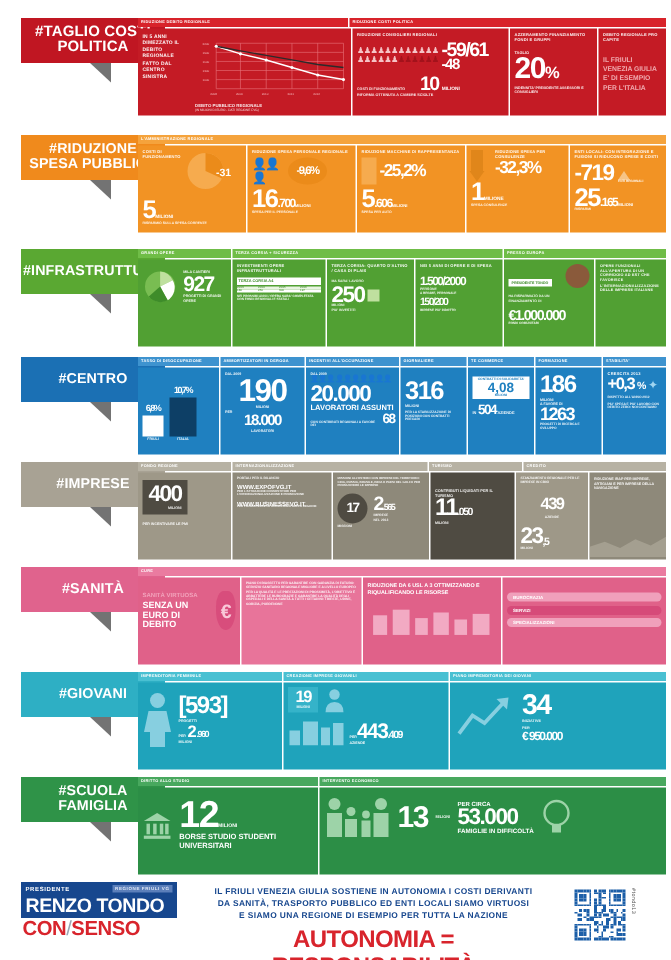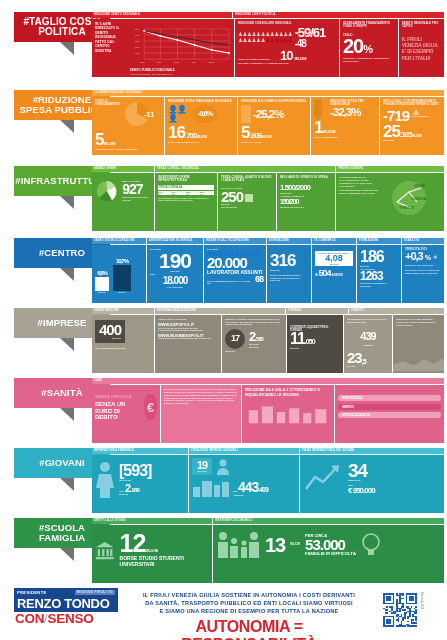--- a/index.html
+++ b/index.html
@@ -281,21 +281,21 @@
           <div class="pbig" style="font-size:11.5px;margin-left:16px">-32,3%</div>
           <div style="display:flex;align-items:baseline;margin-top:3px">
             <div class="pbig" style="font-size:17px">1</div>
             <div class="punit">MILIONE</div>
           </div>
           <div class="psmall" style="font-size:2.3px">SPESA CONSULENZE</div>
         </div>
 
         <div class="panel" style="flex:1">
           <div class="plabel">ENTI LOCALI: CON INTEGRAZIONE E FUSIONI SI RIDUCONO SPESE E COSTI</div>
-          <div style="display:flex;align-items:flex-start;gap:3px;margin-top:2px">
+          <div style="display:flex;align-items:flex-end;gap:3px;margin-top:2px">
             <div class="pbig" style="font-size:15px">-719</div>
             <div>
               <div style="width:0;height:0;border-left:4px solid transparent;border-right:4px solid transparent;border-bottom:6px solid #f6c486"></div>
               <div class="psmall" style="font-size:2.1px">ENTI REGIONALI</div>
             </div>
           </div>
           <div style="display:flex;align-items:baseline;margin-top:1px">
             <div class="pbig" style="font-size:17px">25</div>
             <div class="pbig" style="font-size:8px">.165</div>
             <div class="punit" style="font-size:2.8px">MILIONI</div>
@@ -367,20 +367,27 @@
 
         <div class="panel" style="flex:0 0 58px">
           <div class="plabel">NEI 5 ANNI DI OPERE E DI SPESA</div>
           <div class="pbig" style="font-size:8px;margin-top:5px">1.500/2000</div>
           <div class="psmall" style="font-size:2.3px">PERSONE</div>
           <div class="psmall" style="font-size:2.1px">A REGIME, PERSONALE</div>
           <div class="pbig" style="font-size:7px;margin-top:2px">150/200</div>
           <div class="psmall" style="font-size:2.1px">IMPRESE PIU' INDOTTO</div>
         </div>
 
+        <div class="panel" style="flex:0 0 60px">
+          <div style="background:#fff;color:#3e8c2a;font-size:2.4px;font-weight:bold;padding:1px 2px;display:inline-block">PRESIDENTE TONDO</div>
+          <div style="position:absolute;right:3px;top:3px;width:16px;height:16px;border-radius:50%;background:#8a5a3b"></div>
+          <div class="psmall" style="font-size:2.3px;margin-top:3px;width:30px">HA RISPARMIATO DA UN FINANZIAMENTO DI</div>
+          <div class="pbig" style="font-size:9.5px;margin-top:4px">€1.000.000</div>
+          <div class="psmall" style="font-size:2.1px">FONDI COMUNITARI</div>
+        </div>
 
         <div class="panel" style="flex:1">
           <div style="display:flex;gap:2px">
             <div class="plabel" style="flex:0 0 46px;font-size:2.5px">OPERE FUNZIONALI ALL'APERTURA DI UN CORRIDOIO AD EST CHE FAVORISCE L'INTERNAZIONALIZZAZIONE DELLE IMPRESE ITALIANE</div>
             <svg width="44" height="44" viewBox="0 0 44 44">
               <circle cx="22" cy="22" r="17" fill="#6bb447"></circle>
               <g stroke="#fff" stroke-width="1.2" fill="none">
                 <path d="M10 26 L22 16 L34 12"></path>
                   <path d="M22 16 L30 26"></path>
                   <path d="M10 26 L24 32"></path>

